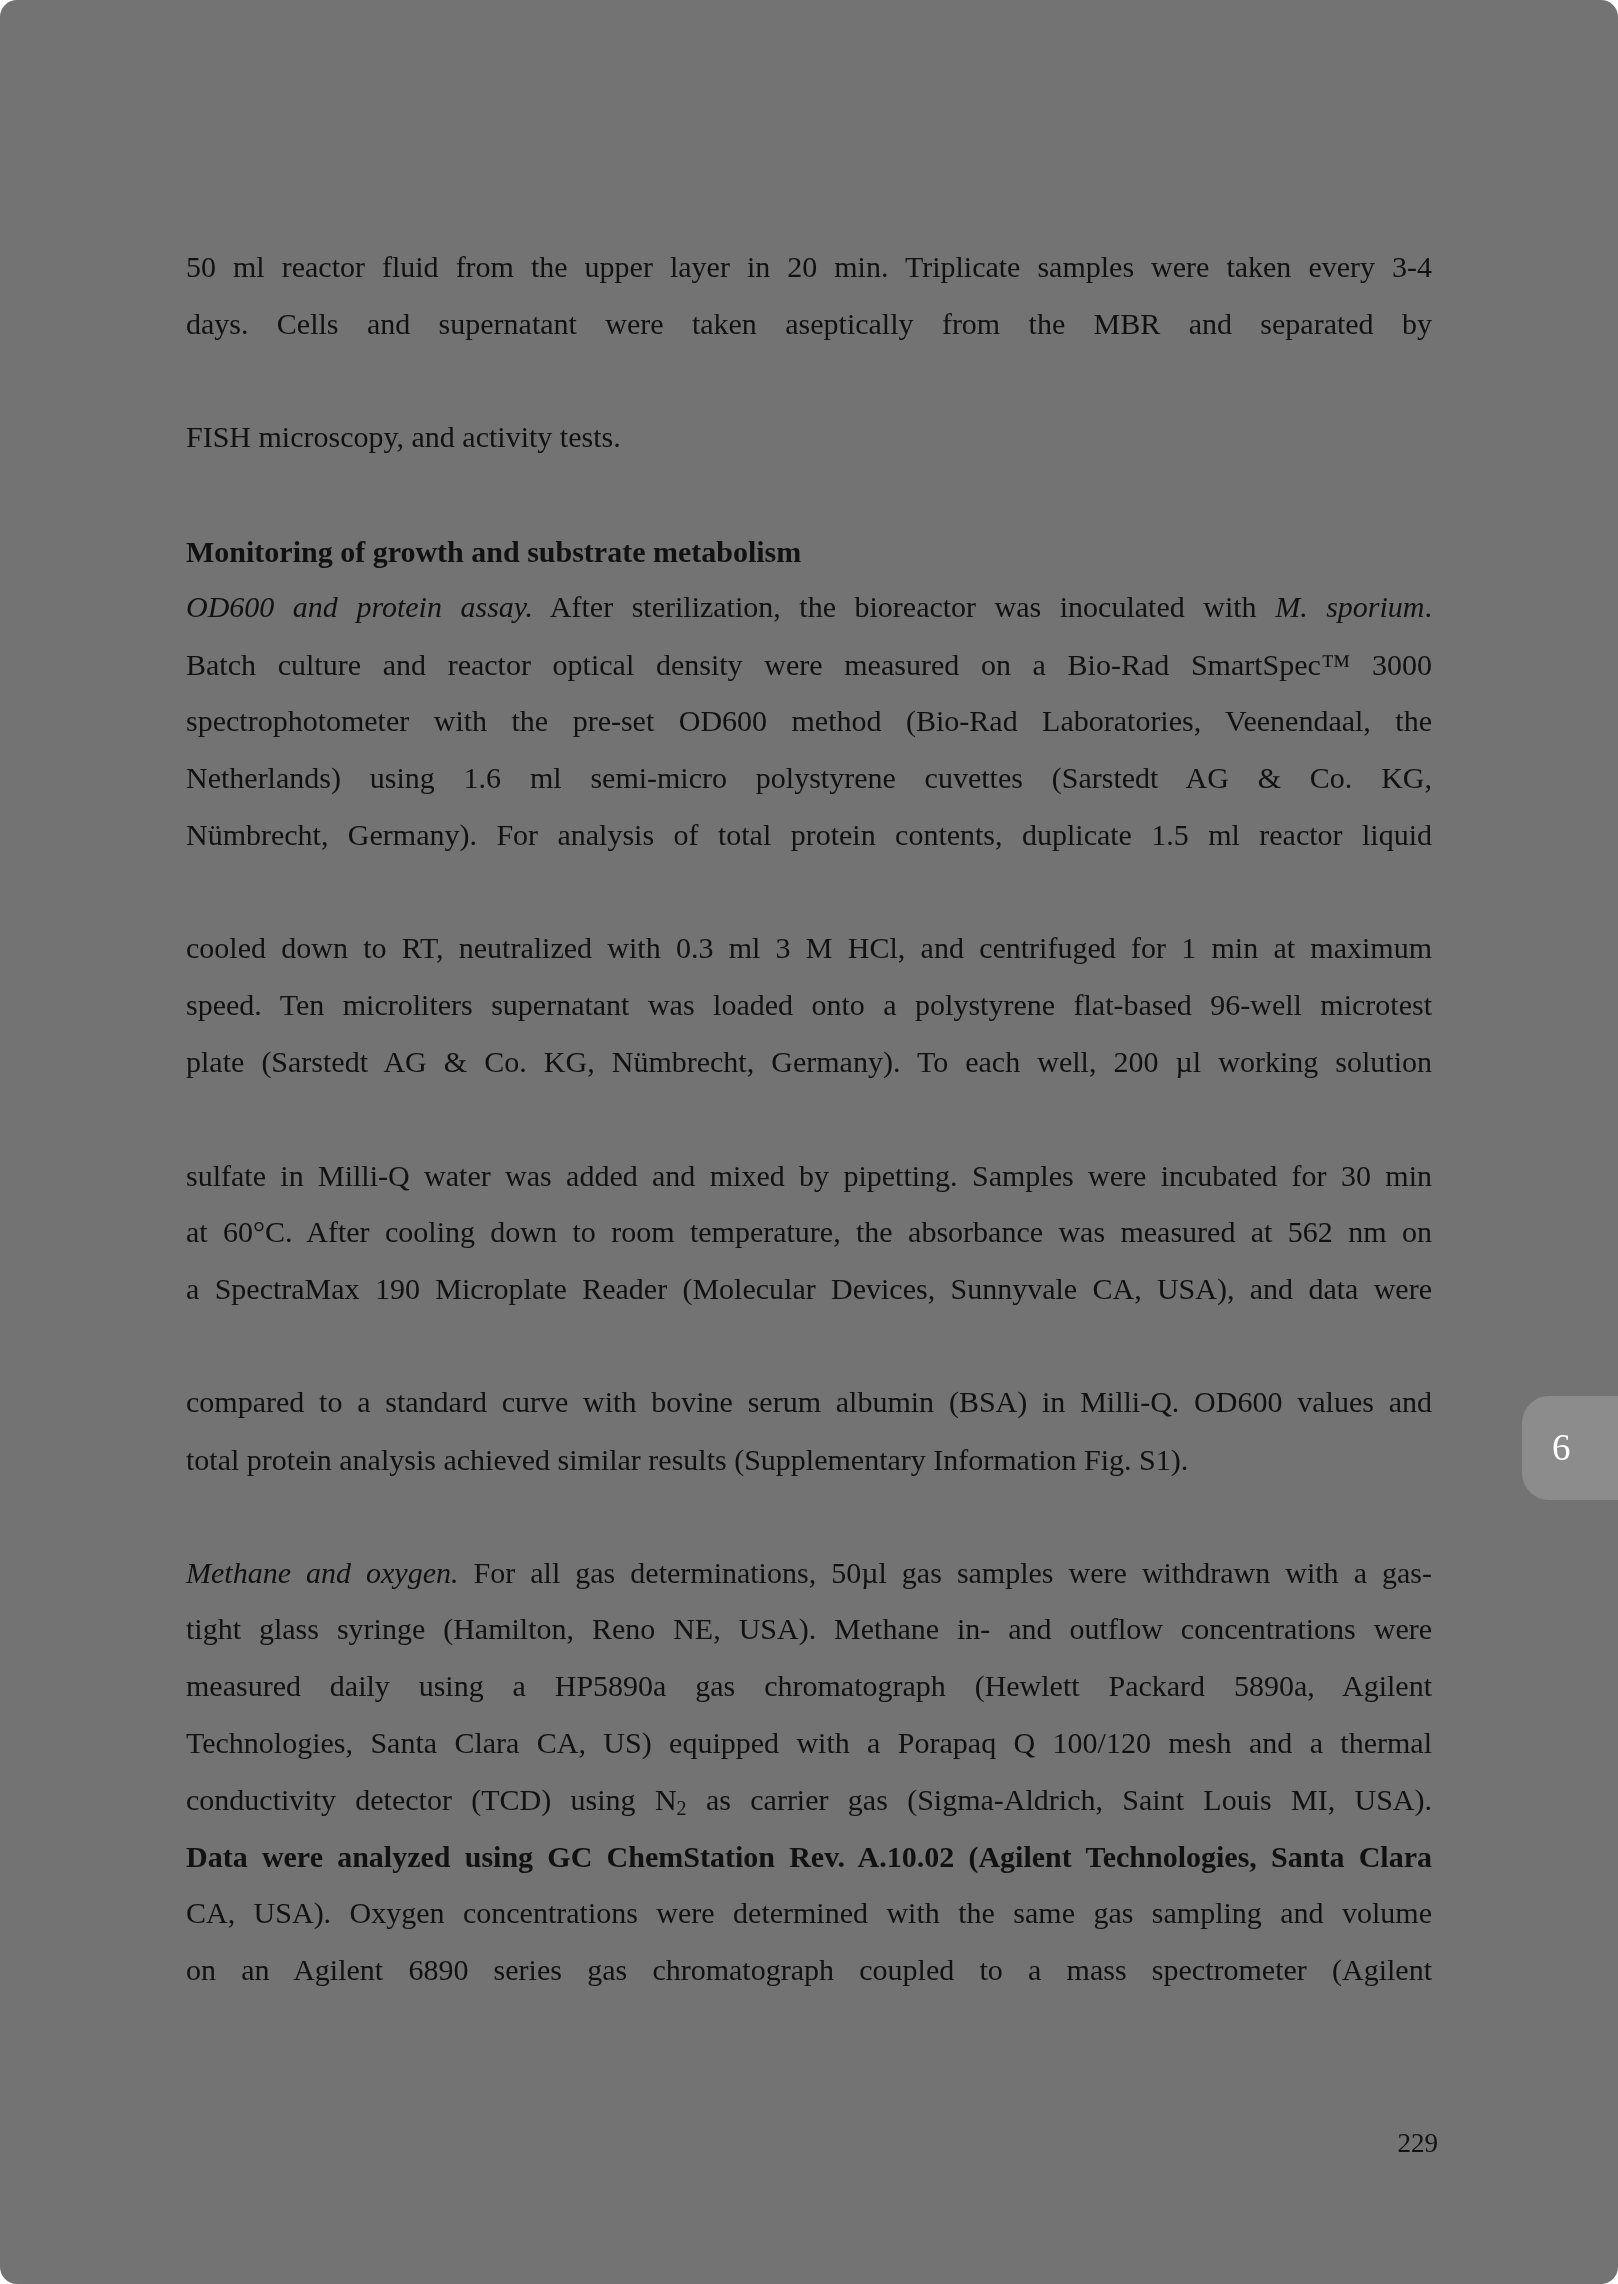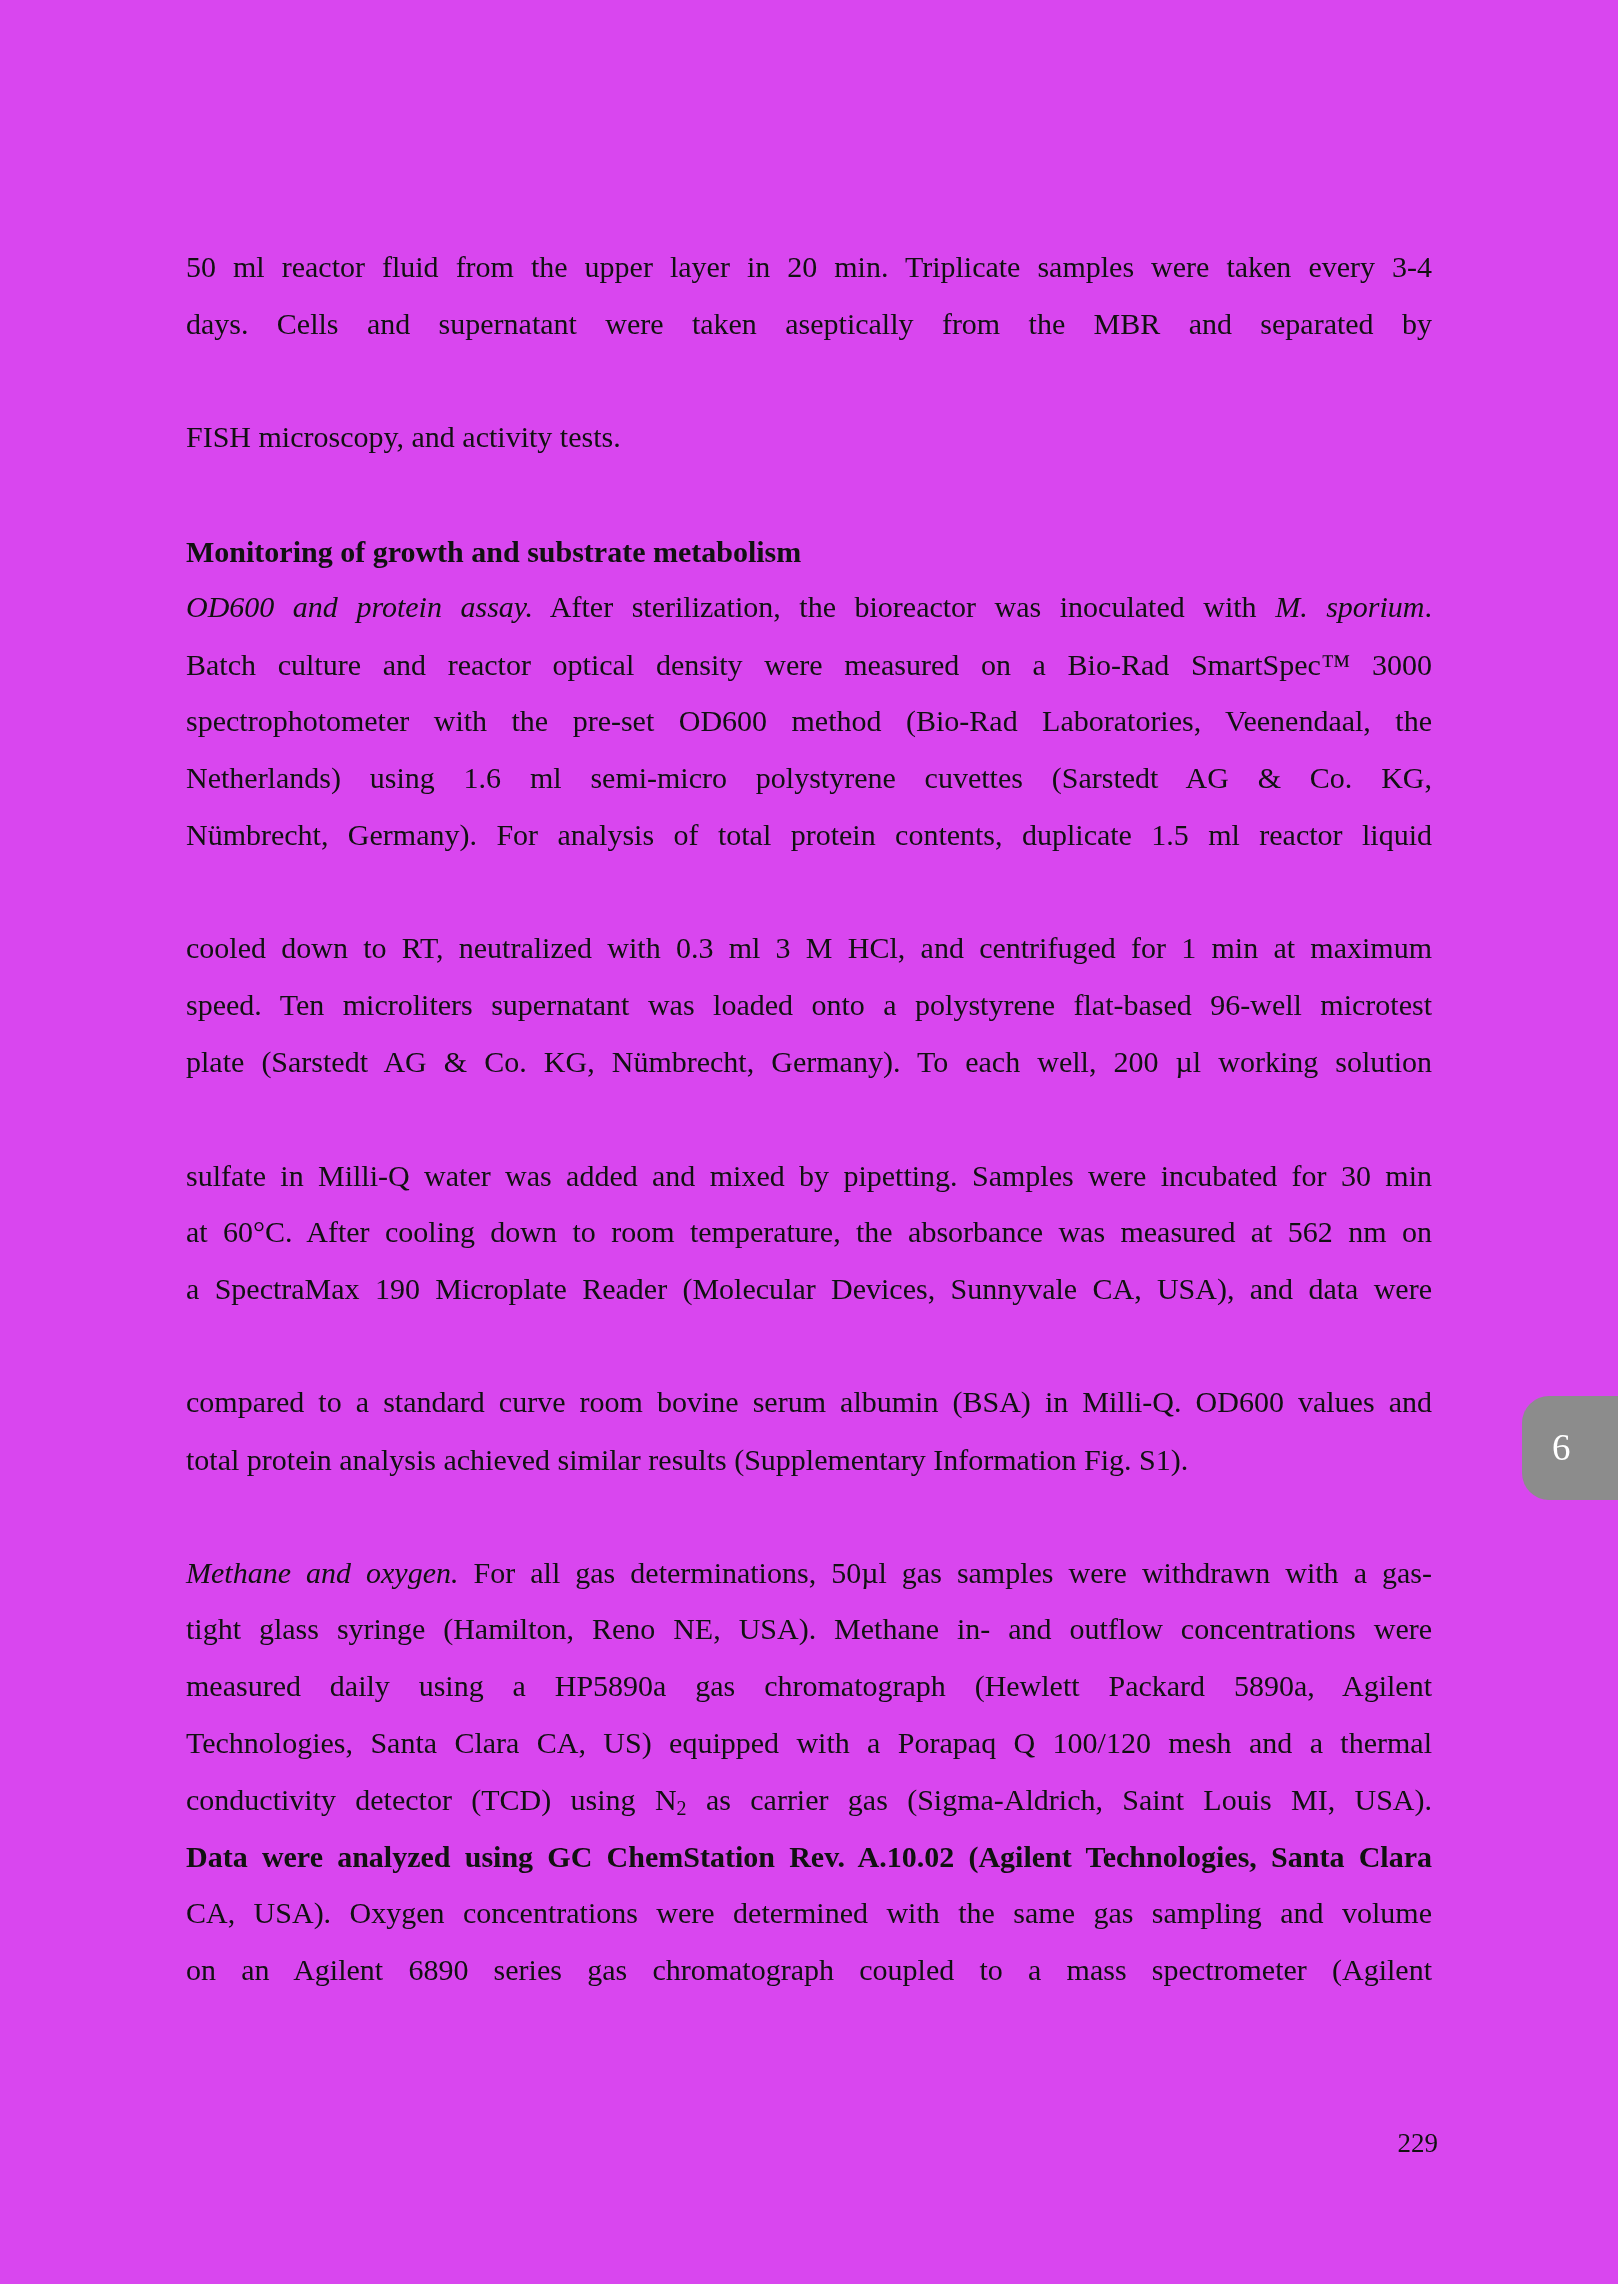--- a/index.html
+++ b/index.html
@@ -1,17 +1,17 @@
 <!DOCTYPE html>
 <html style="font-size:12px"><head>
 <meta charset="utf-8">
 <style>
   html, body { margin: 0; padding: 0; background: #ffffff; }
   body { width: 1618px; height: 2284px; position: relative; overflow: hidden; }
-  .page { position: absolute; left: 0; top: 0; width: 1618px; height: 2284px; background: #d946ef; }
+  .page { position: absolute; left: 0; top: 0; width: 1618px; height: 2284px; background: #737373; border-radius: 17px; }
   .line {
     position: absolute; left: 186px; width: 1246px; height: 30px;
     font-family: "Liberation Serif", "DejaVu Serif", serif;
     font-size: 30px; line-height: 30px; color: #111111;
     white-space: nowrap; text-align: justify; text-align-last: justify;
   }
   .line.last { text-align-last: left; }
   .line .it { font-style: italic; }
   .heading { font-weight: bold; text-align-last: left; }
   sub.sub { font-size: 20px; vertical-align: -4.6px; line-height: 0; }
@@ -46,21 +46,21 @@
   <div class="line" style="top: 650px; white-space: normal; overflow: visible;"><span>Batch culture and reactor optical density were measured on a Bio-Rad SmartSpec</span><span class="tm">™</span><span> 3000</span></div>
   <div class="line" style="top: 706px; white-space: normal; overflow: visible;">spectrophotometer with the pre-set OD600 method (Bio-Rad Laboratories, Veenendaal, the</div>
   <div class="line" style="top: 763px; white-space: normal; overflow: visible;">Netherlands) using 1.6 ml semi-micro polystyrene cuvettes (Sarstedt AG &amp; Co. KG,</div>
   <div class="line" style="top: 820px; white-space: normal; overflow: visible;">Nümbrecht, Germany). For analysis of total protein contents, duplicate 1.5 ml reactor liquid</div>
   <div class="line" style="top: 933px; white-space: normal; overflow: visible;">cooled down to RT, neutralized with 0.3 ml 3 M HCl, and centrifuged for 1 min at maximum</div>
   <div class="line" style="top: 990px; white-space: normal; overflow: visible;">speed. Ten microliters supernatant was loaded onto a polystyrene flat-based 96-well microtest</div>
   <div class="line" style="top: 1047px; white-space: normal; overflow: visible;">plate (Sarstedt AG &amp; Co. KG, Nümbrecht, Germany). To each well, 200 µl working solution</div>
   <div class="line" style="top: 1161px; white-space: normal; overflow: visible;">sulfate in Milli-Q water was added and mixed by pipetting. Samples were incubated for 30 min</div>
   <div class="line" style="top: 1217px; white-space: normal; overflow: visible;">at 60°C. After cooling down to room temperature, the absorbance was measured at 562 nm on</div>
   <div class="line" style="top: 1274px; white-space: normal; overflow: visible;">a SpectraMax 190 Microplate Reader (Molecular Devices, Sunnyvale CA, USA), and data were</div>
-  <div class="line" style="top: 1387px; white-space: normal; overflow: visible;">compared to a standard curve room bovine serum albumin (BSA) in Milli-Q. OD600 values and</div>
+  <div class="line" style="top: 1387px; white-space: normal; overflow: visible;">compared to a standard curve with bovine serum albumin (BSA) in Milli-Q. OD600 values and</div>
   <div class="line last" style="top: 1445px; white-space: normal; overflow: visible;">total protein analysis achieved similar results (Supplementary Information Fig. S1).</div>
 
   <div class="line" style="top: 1558px; white-space: normal; overflow: visible;"><span class="it">Methane and oxygen.</span><span> For all gas determinations, 50µl gas samples were withdrawn with a gas-</span></div>
   <div class="line" style="top: 1614px; white-space: normal; overflow: visible;">tight glass syringe (Hamilton, Reno NE, USA). Methane in- and outflow concentrations were</div>
   <div class="line" style="top: 1671px; white-space: normal; overflow: visible;">measured daily using a HP5890a gas chromatograph (Hewlett Packard 5890a, Agilent</div>
   <div class="line" style="top: 1728px; white-space: normal; overflow: visible;">Technologies, Santa Clara CA, US) equipped with a Porapaq Q 100/120 mesh and a thermal</div>
   <div class="line" style="top: 1785px; white-space: normal; overflow: visible;"><span>conductivity detector (TCD) using N</span><sub class="sub">2</sub><span> as carrier gas (Sigma-Aldrich, Saint Louis MI, USA).</span></div>
   <div class="line" style="top: 1842px; white-space: normal; overflow: visible; font-weight: bold;">Data were analyzed using GC ChemStation Rev. A.10.02 (Agilent Technologies, Santa Clara</div>
   <div class="line" style="top: 1898px; white-space: normal; overflow: visible;">CA, USA). Oxygen concentrations were determined with the same gas sampling and volume</div>
   <div class="line" style="top: 1955px; white-space: normal; overflow: visible;">on an Agilent 6890 series gas chromatograph coupled to a mass spectrometer (Agilent</div>

